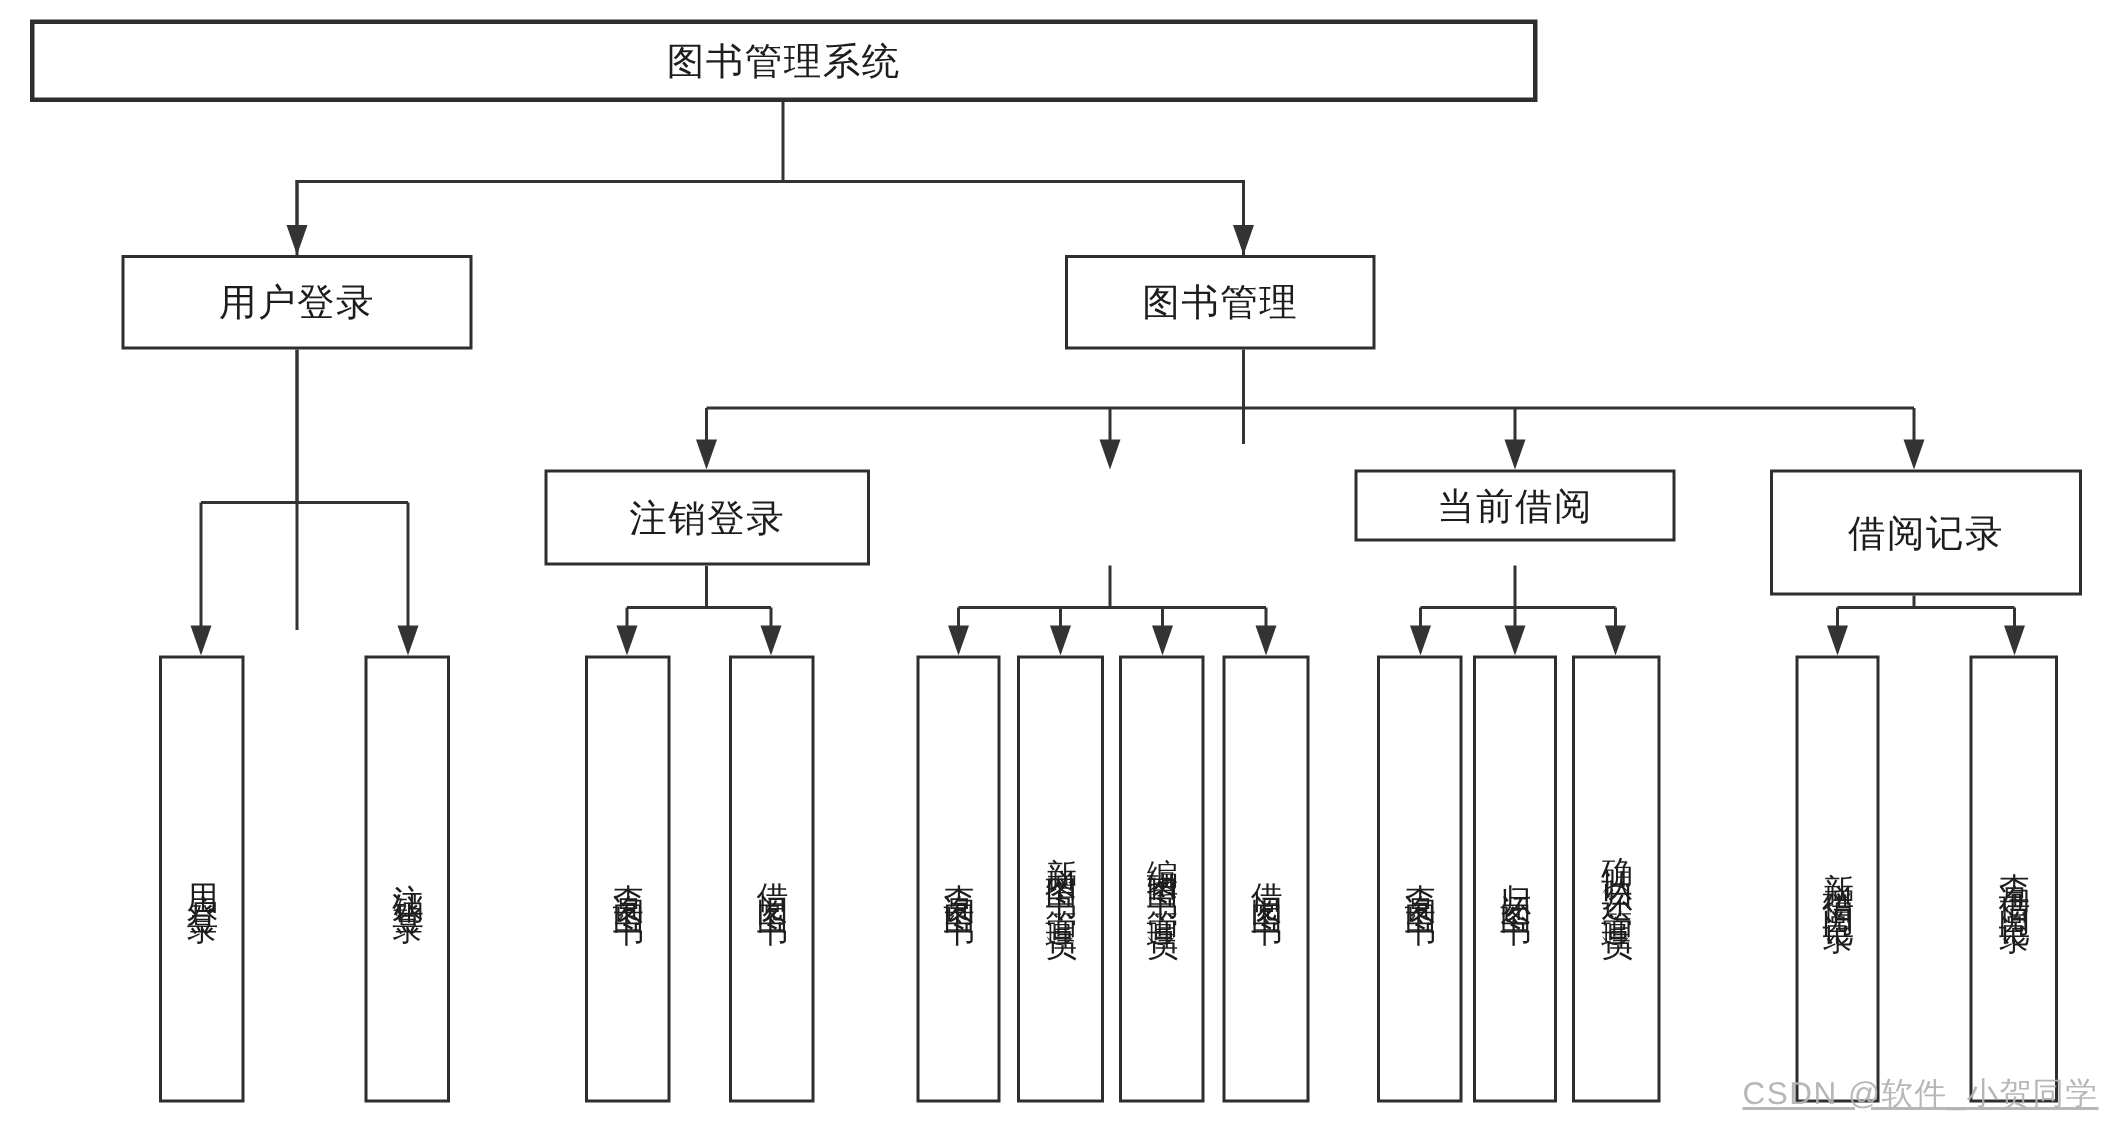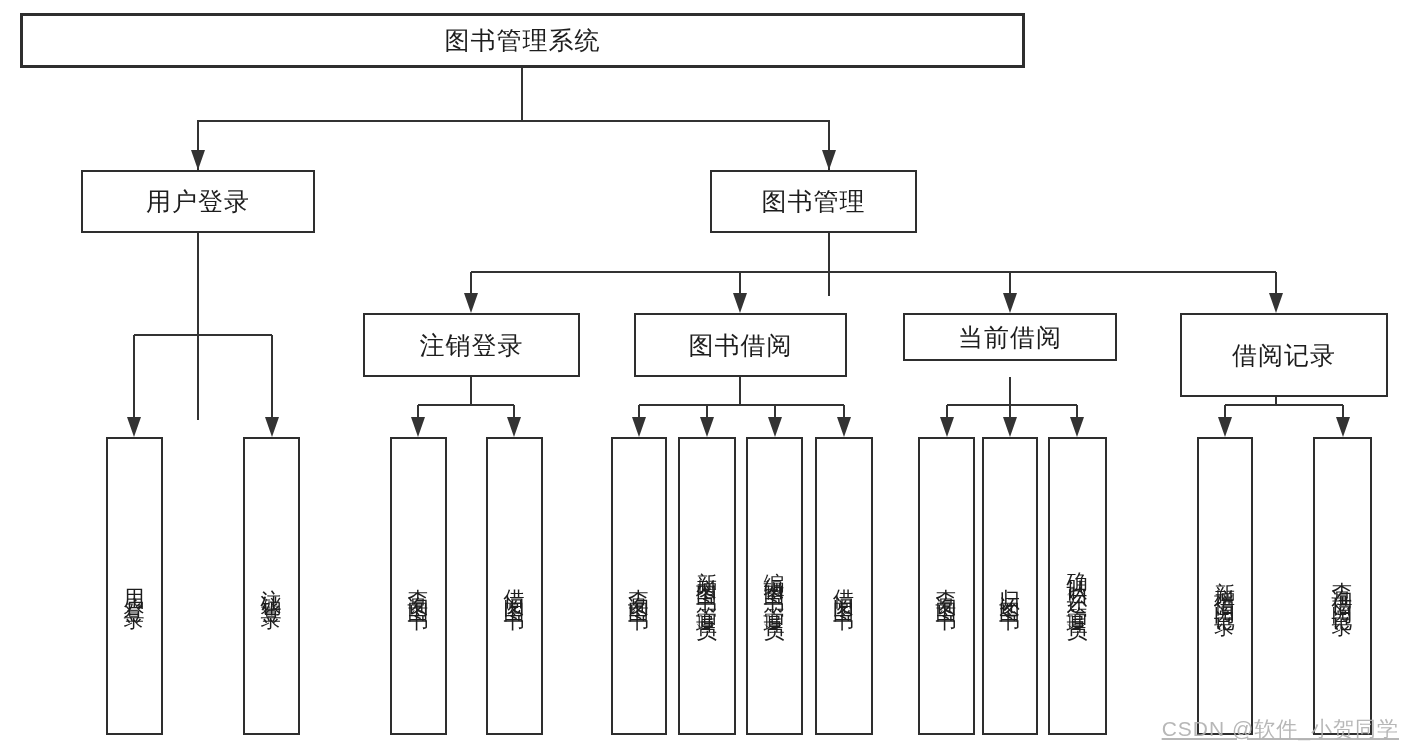--- a/index.html
+++ b/index.html
@@ -101,23 +101,20 @@
   <div class="node hbox" style="left:81px;top:170px;width:234px;height:63px">
     <span>用户登录</span>
   </div>
   <div class="node hbox" style="left:710px;top:170px;width:207px;height:63px">
     <span>图书管理</span>
   </div>
 
   <div class="node hbox" style="left:363px;top:313px;width:217px;height:64px">
     <span>注销登录</span>
   </div>
-  <div class="node hbox" style="left:634px;top:313px;width:213px;height:64px">
-    <span>图书借阅</span>
-  </div>
   <div class="node hbox" style="left:903px;top:313px;width:214px;height:48px">
     <span>当前借阅</span>
   </div>
   <div class="node hbox" style="left:1180px;top:313px;width:208px;height:84px">
     <span>借阅记录</span>
   </div>
 
   <div class="node vbox" style="left:106px;top:437px;width:57px;height:298px">
     <span>用户登录</span>
   </div>

